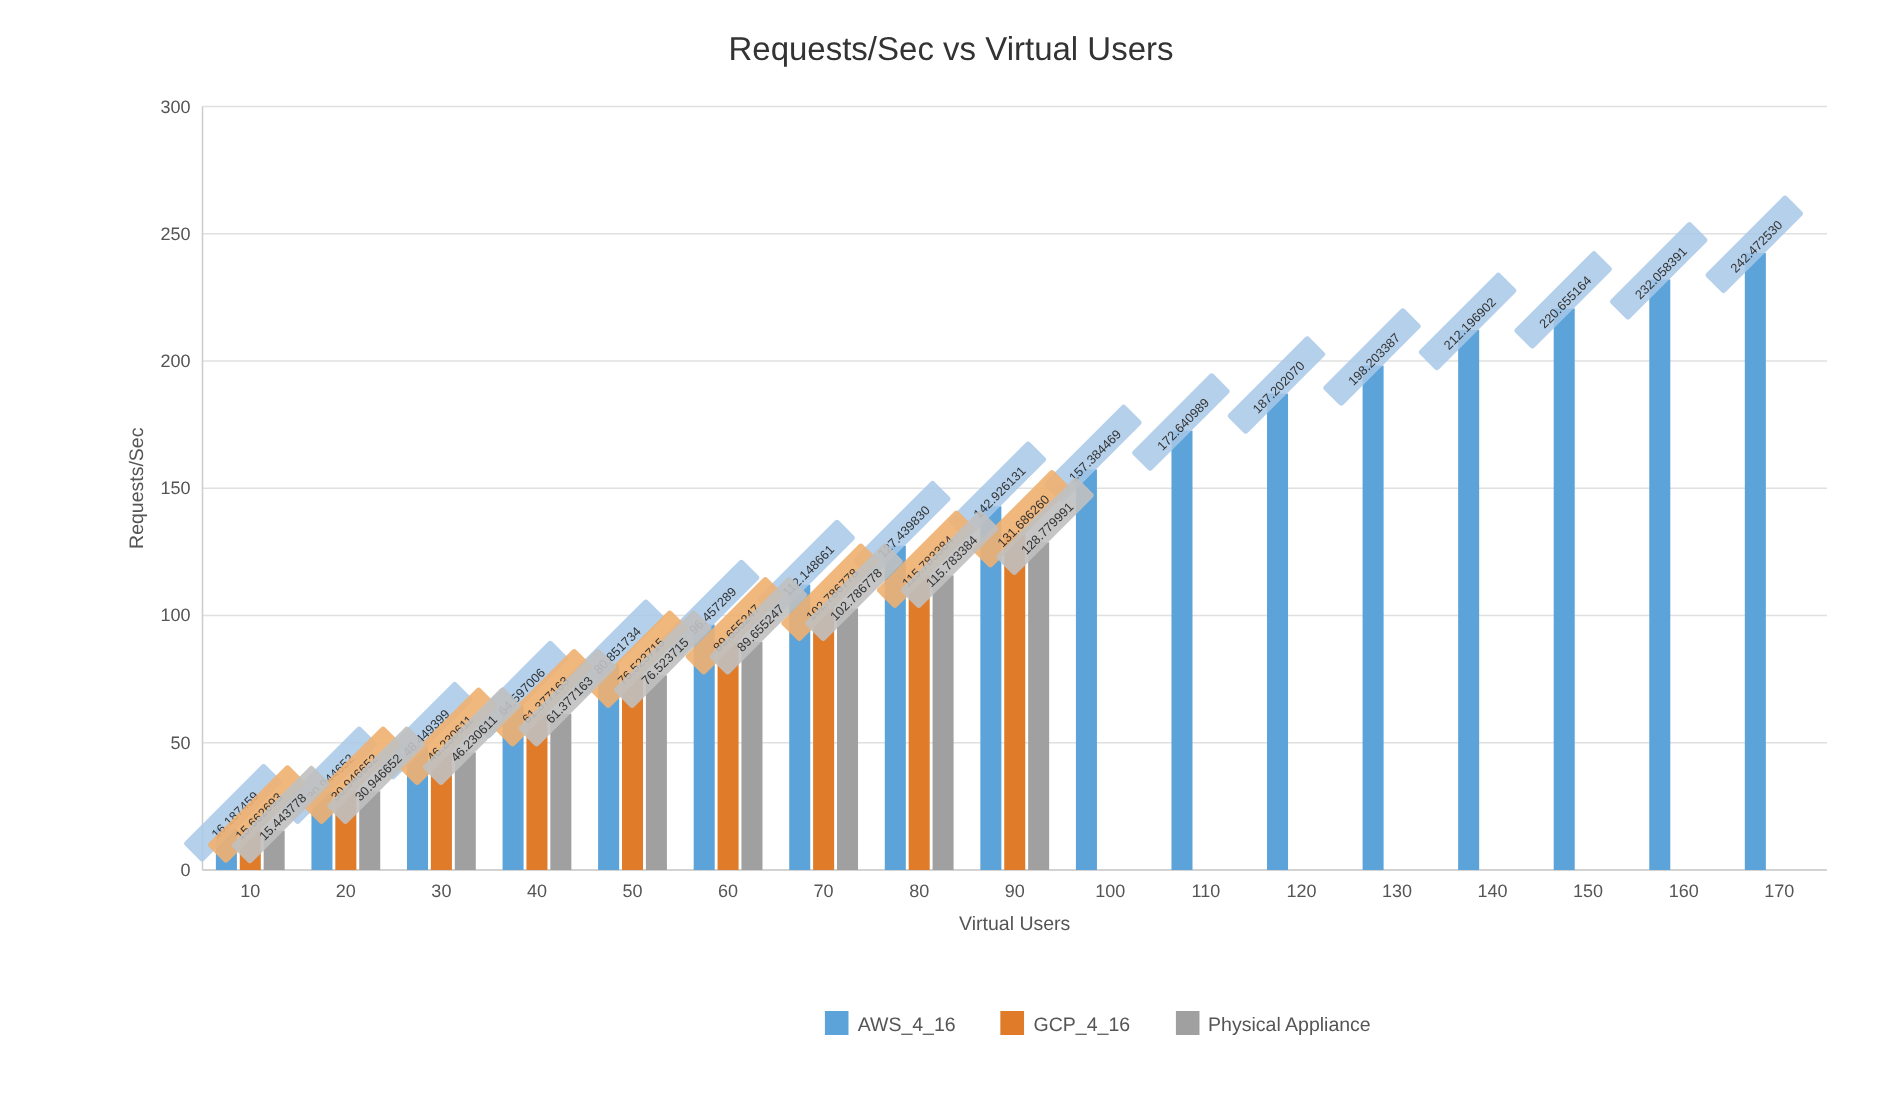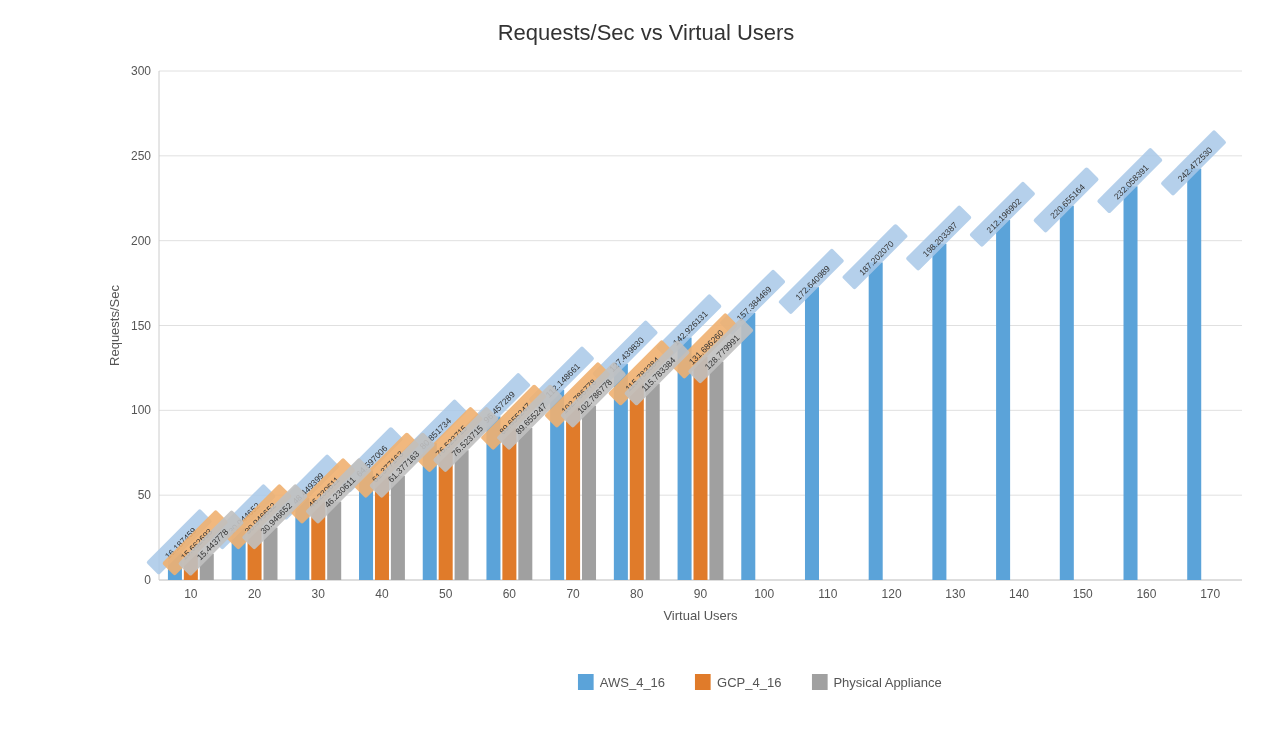--- a/index.html
+++ b/index.html
@@ -7,21 +7,21 @@
       background: #fff;
       font-family: 'Segoe UI', Arial, sans-serif;
       width: 1268px;
       height: 729px;
       overflow: hidden;
     }
     .chart-container {
       width: 1268px;
       height: 729px;
       position: relative;
-      padding: 20px 30px 80px 104px;
+      padding: 20px 30px 80px 80px;
     }
     .chart-title {
       text-align: center;
       font-size: 22px;
       font-weight: 400;
       color: #333;
       margin-bottom: 10px;
       padding-right: 50px;
     }
     .chart-area {
@@ -32,21 +32,20 @@
     .legend {
       position: absolute;
       bottom: -65px;
       left: 50%;
       transform: translateX(-30%);
       display: flex;
       gap: 30px;
       align-items: center;
       font-size: 13px;
       color: #555;
-      margin-left: 16px;
     }
     .legend-item {
       display: flex;
       align-items: center;
       gap: 6px;
     }
     .legend-swatch {
       width: 16px;
       height: 16px;
     }

